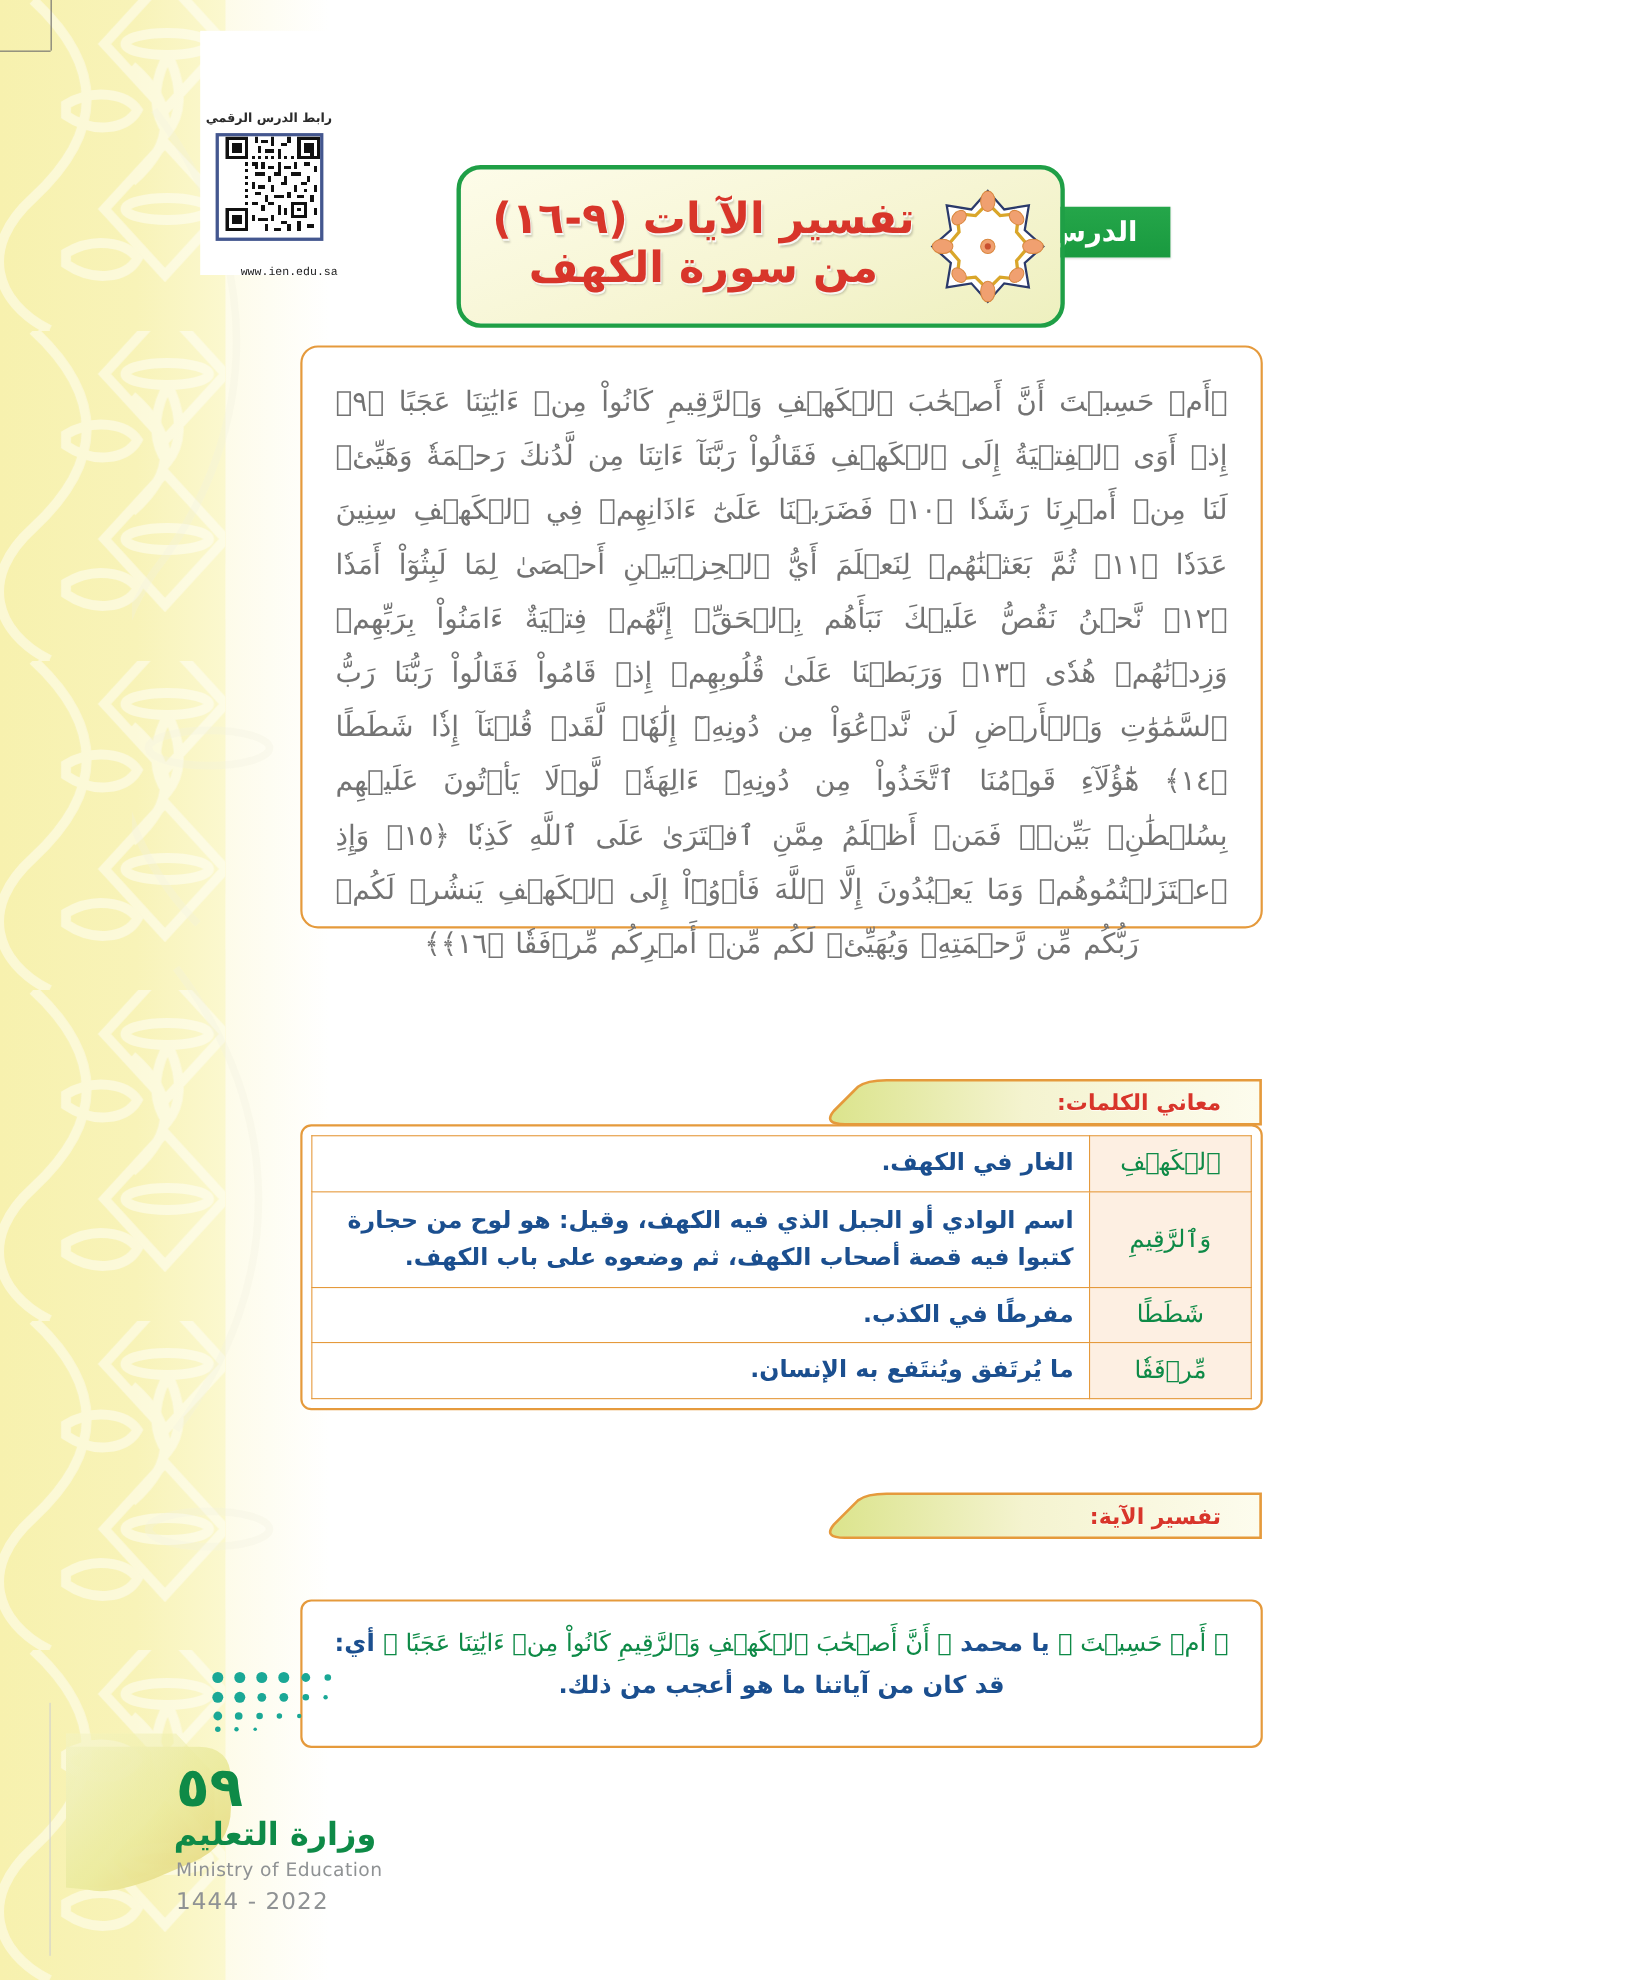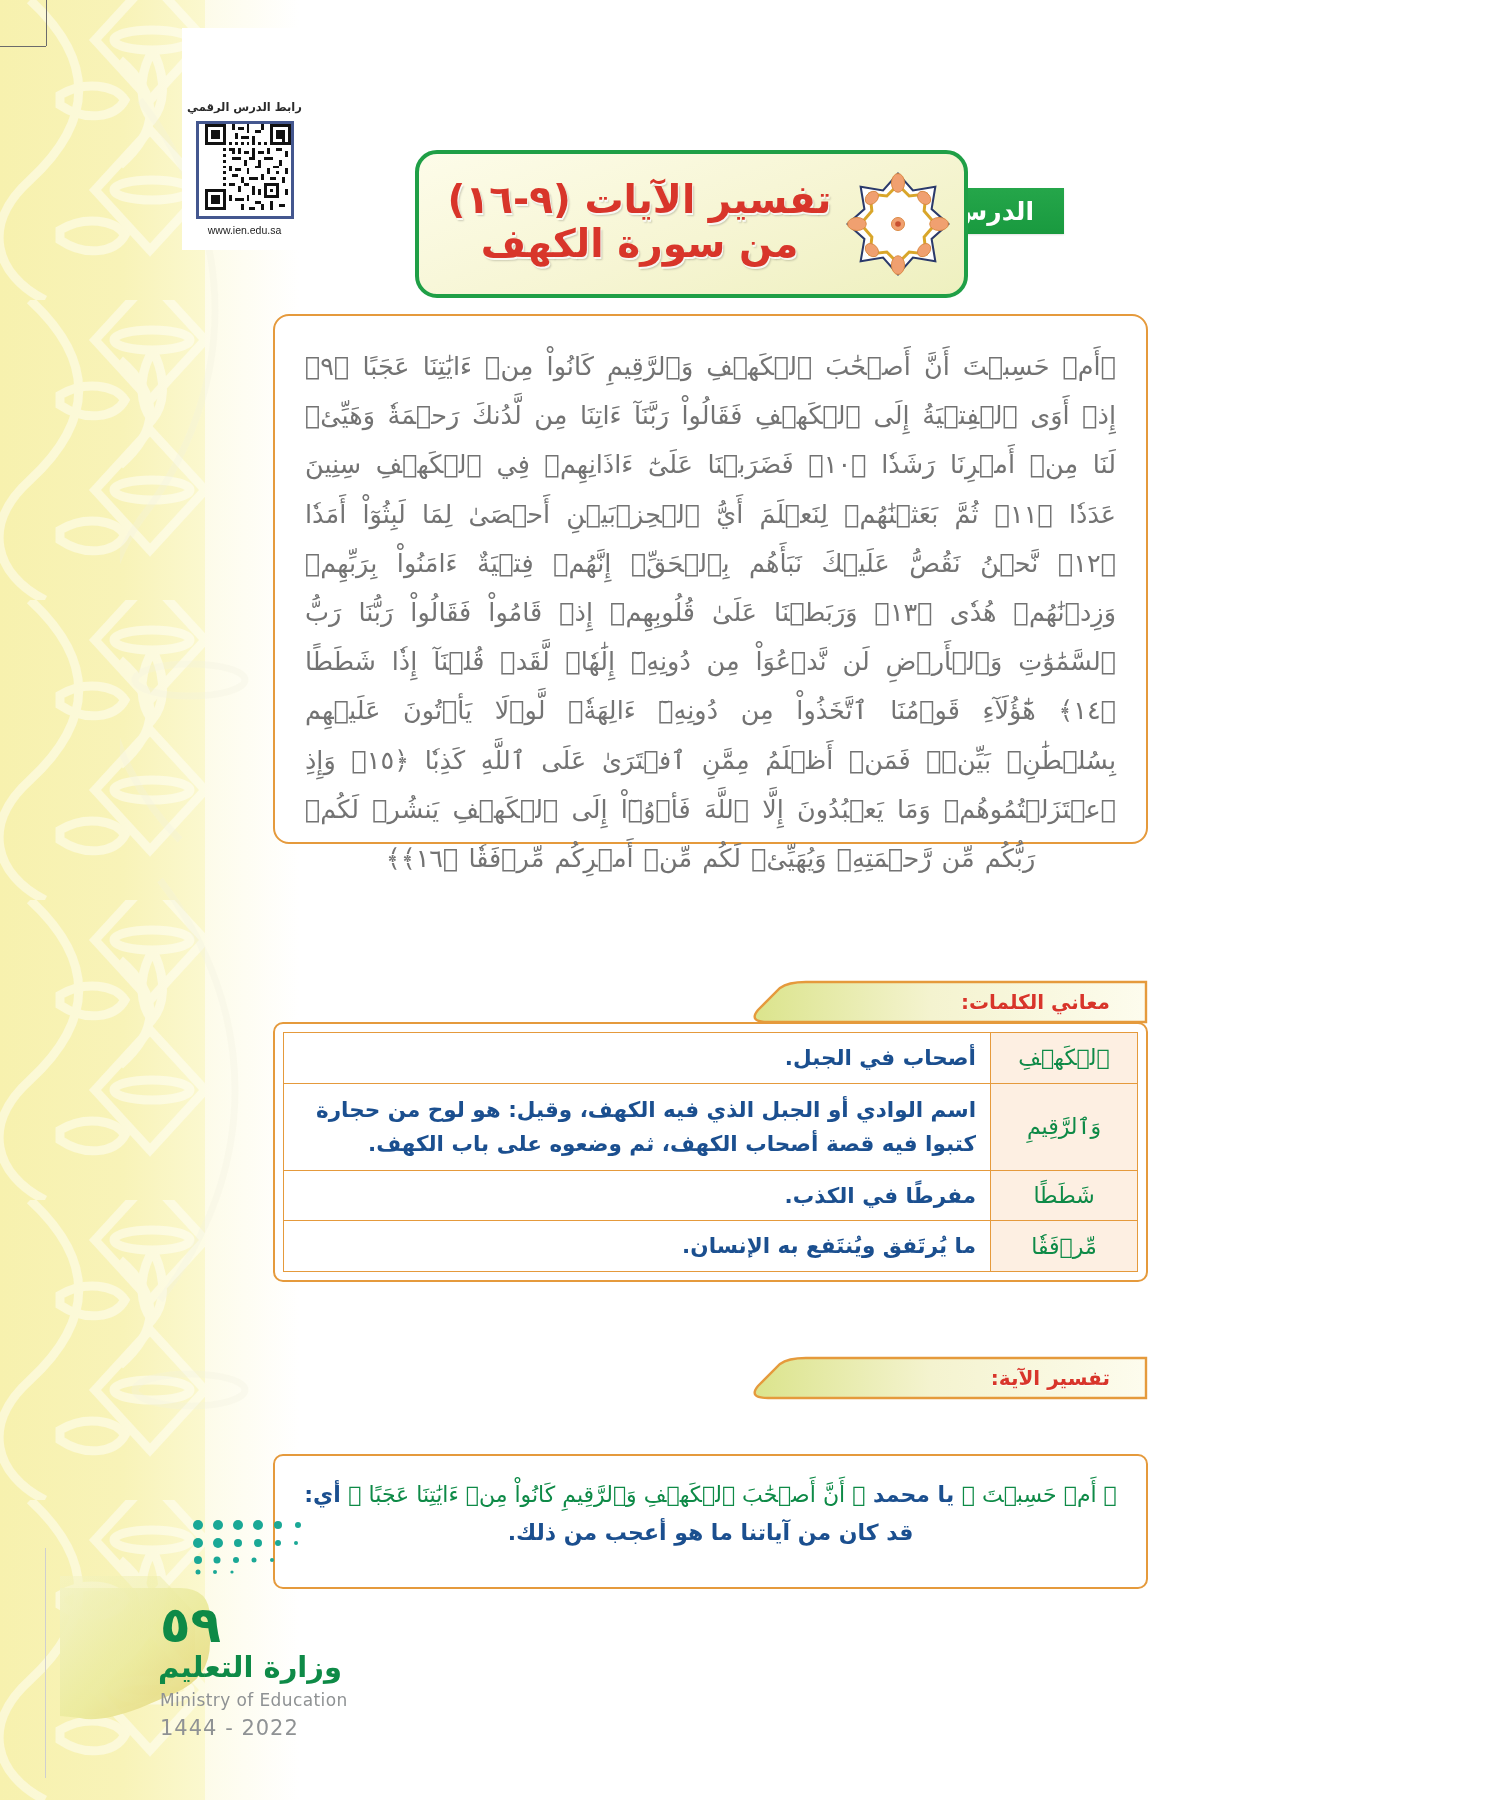--- a/index.html
+++ b/index.html
@@ -49,21 +49,21 @@
   #qr-label{
     font-size:11.5px;color:#2b2b2b;font-weight:bold;margin-top:72px;
     letter-spacing:0;
     font-family:"DejaVu Sans",sans-serif;
   }
   #qr-img{
     width:92px;height:92px;margin:7px auto 0;border:3px solid #44578f;
     background:#fff;position:relative;overflow:hidden;
   }
   #qr-canvas{display:block;width:86px;height:86px;}
-  #qr-url{font-size:10.5px;color:#1b1b1b;margin-top:5px;font-family:Liberation Sans, sans-serif;}
+  #qr-url{font-size:10.5px;color:#1b1b1b;margin-top:23px;font-family:Liberation Mono, monospace;text-align:right;}
 
   
   #lesson-badge{
     position:absolute;right:296px;top:188px;width:180px;height:46px;
     background:linear-gradient(#25a64a,#199a3f);
     border-radius:12px 0 0 12px;
     color:#fff;font-weight:bold;font-size:25px;
     display:flex;align-items:center;justify-content:center;
     z-index:3;
     box-shadow:0 1px 2px rgba(0,0,0,.12);
@@ -374,21 +374,21 @@
       <path d="M418,2 L418,42 L40,42 Q20,42 30,30 L52,8 Q60,2 78,2 Z" fill="url(#tabg1)" stroke="#e59a3c" stroke-width="2.4"></path>
     </svg>
     <div class="tab-label">معاني الكلمات:</div>
   </div>
 
   <div id="meanings-panel">
     <table class="meanings">
       <tbody>
         <tr>
           <td class="term">ٱلۡكَهۡفِ</td>
-          <td class="def">أصحاب في الجبل.</td>
+          <td class="def">الغار في الكهف.</td>
         </tr>
         <tr>
           <td class="term">وَٱلرَّقِيمِ</td>
           <td class="def">اسم الوادي أو الجبل الذي فيه الكهف، وقيل: هو لوح من حجارة كتبوا فيه قصة أصحاب الكهف، ثم وضعوه على باب الكهف.</td>
         </tr>
         <tr>
           <td class="term">شَطَطًا</td>
           <td class="def">مفرطًا في الكذب.</td>
         </tr>
         <tr>

